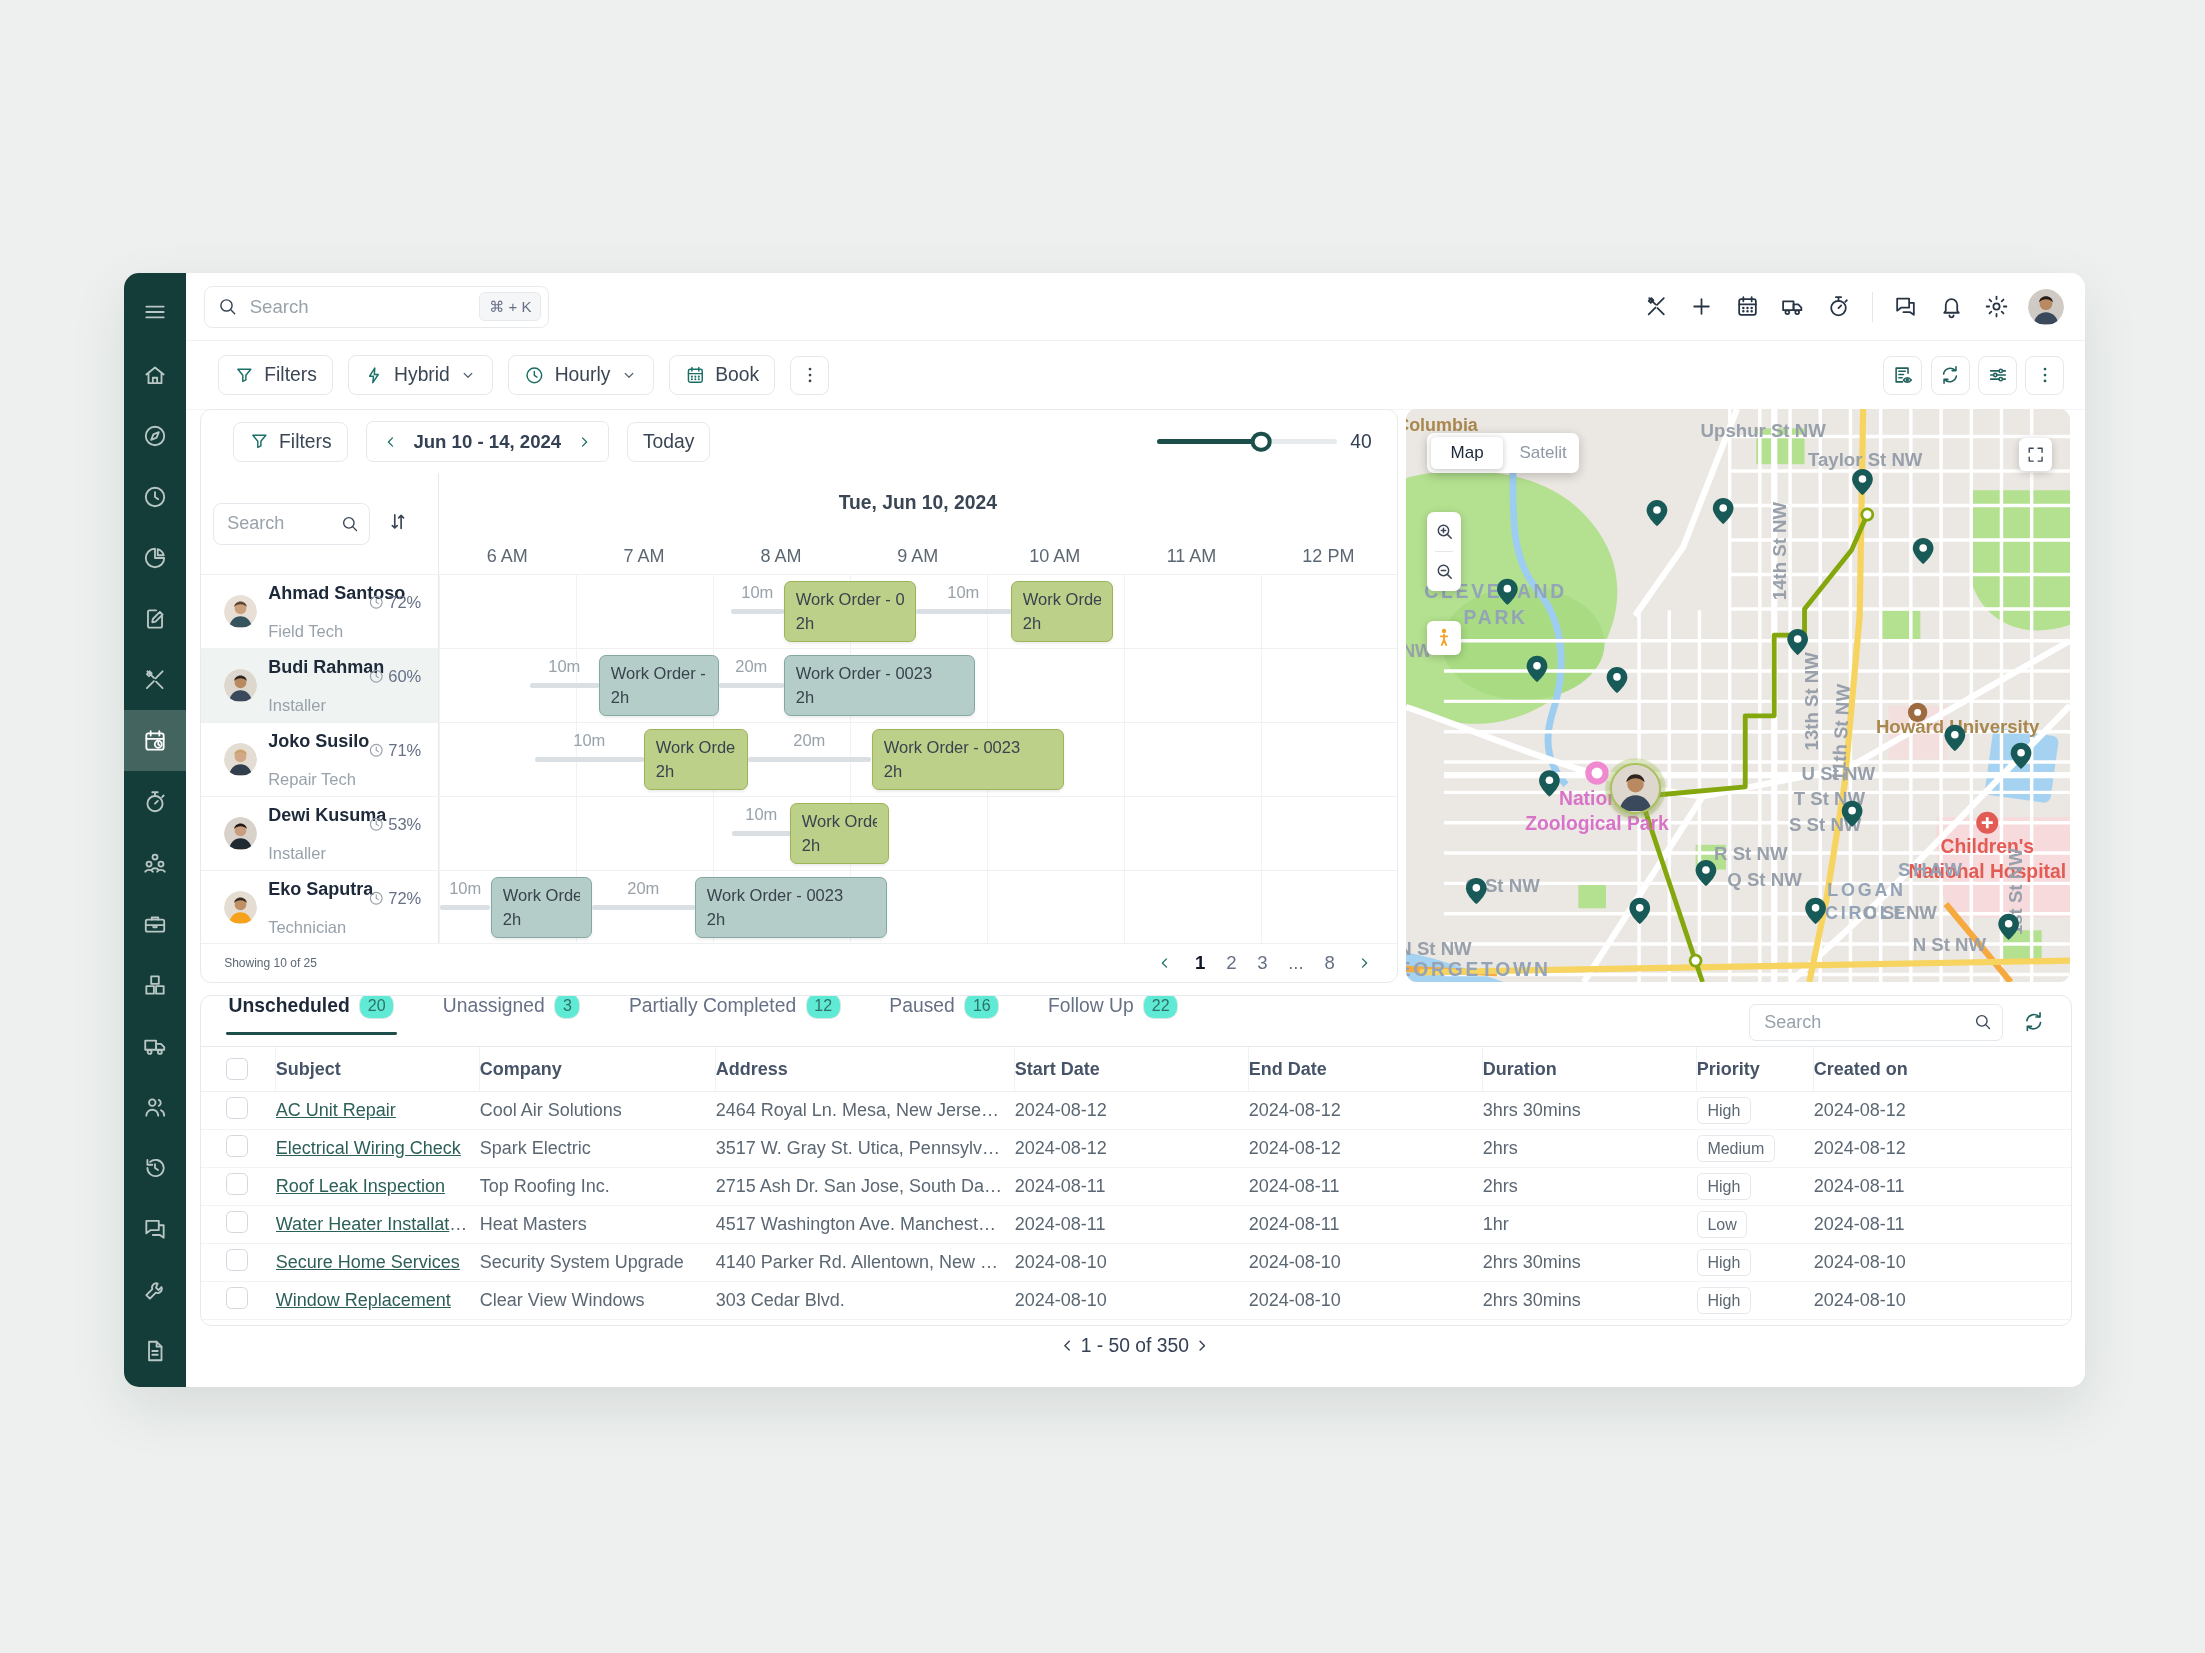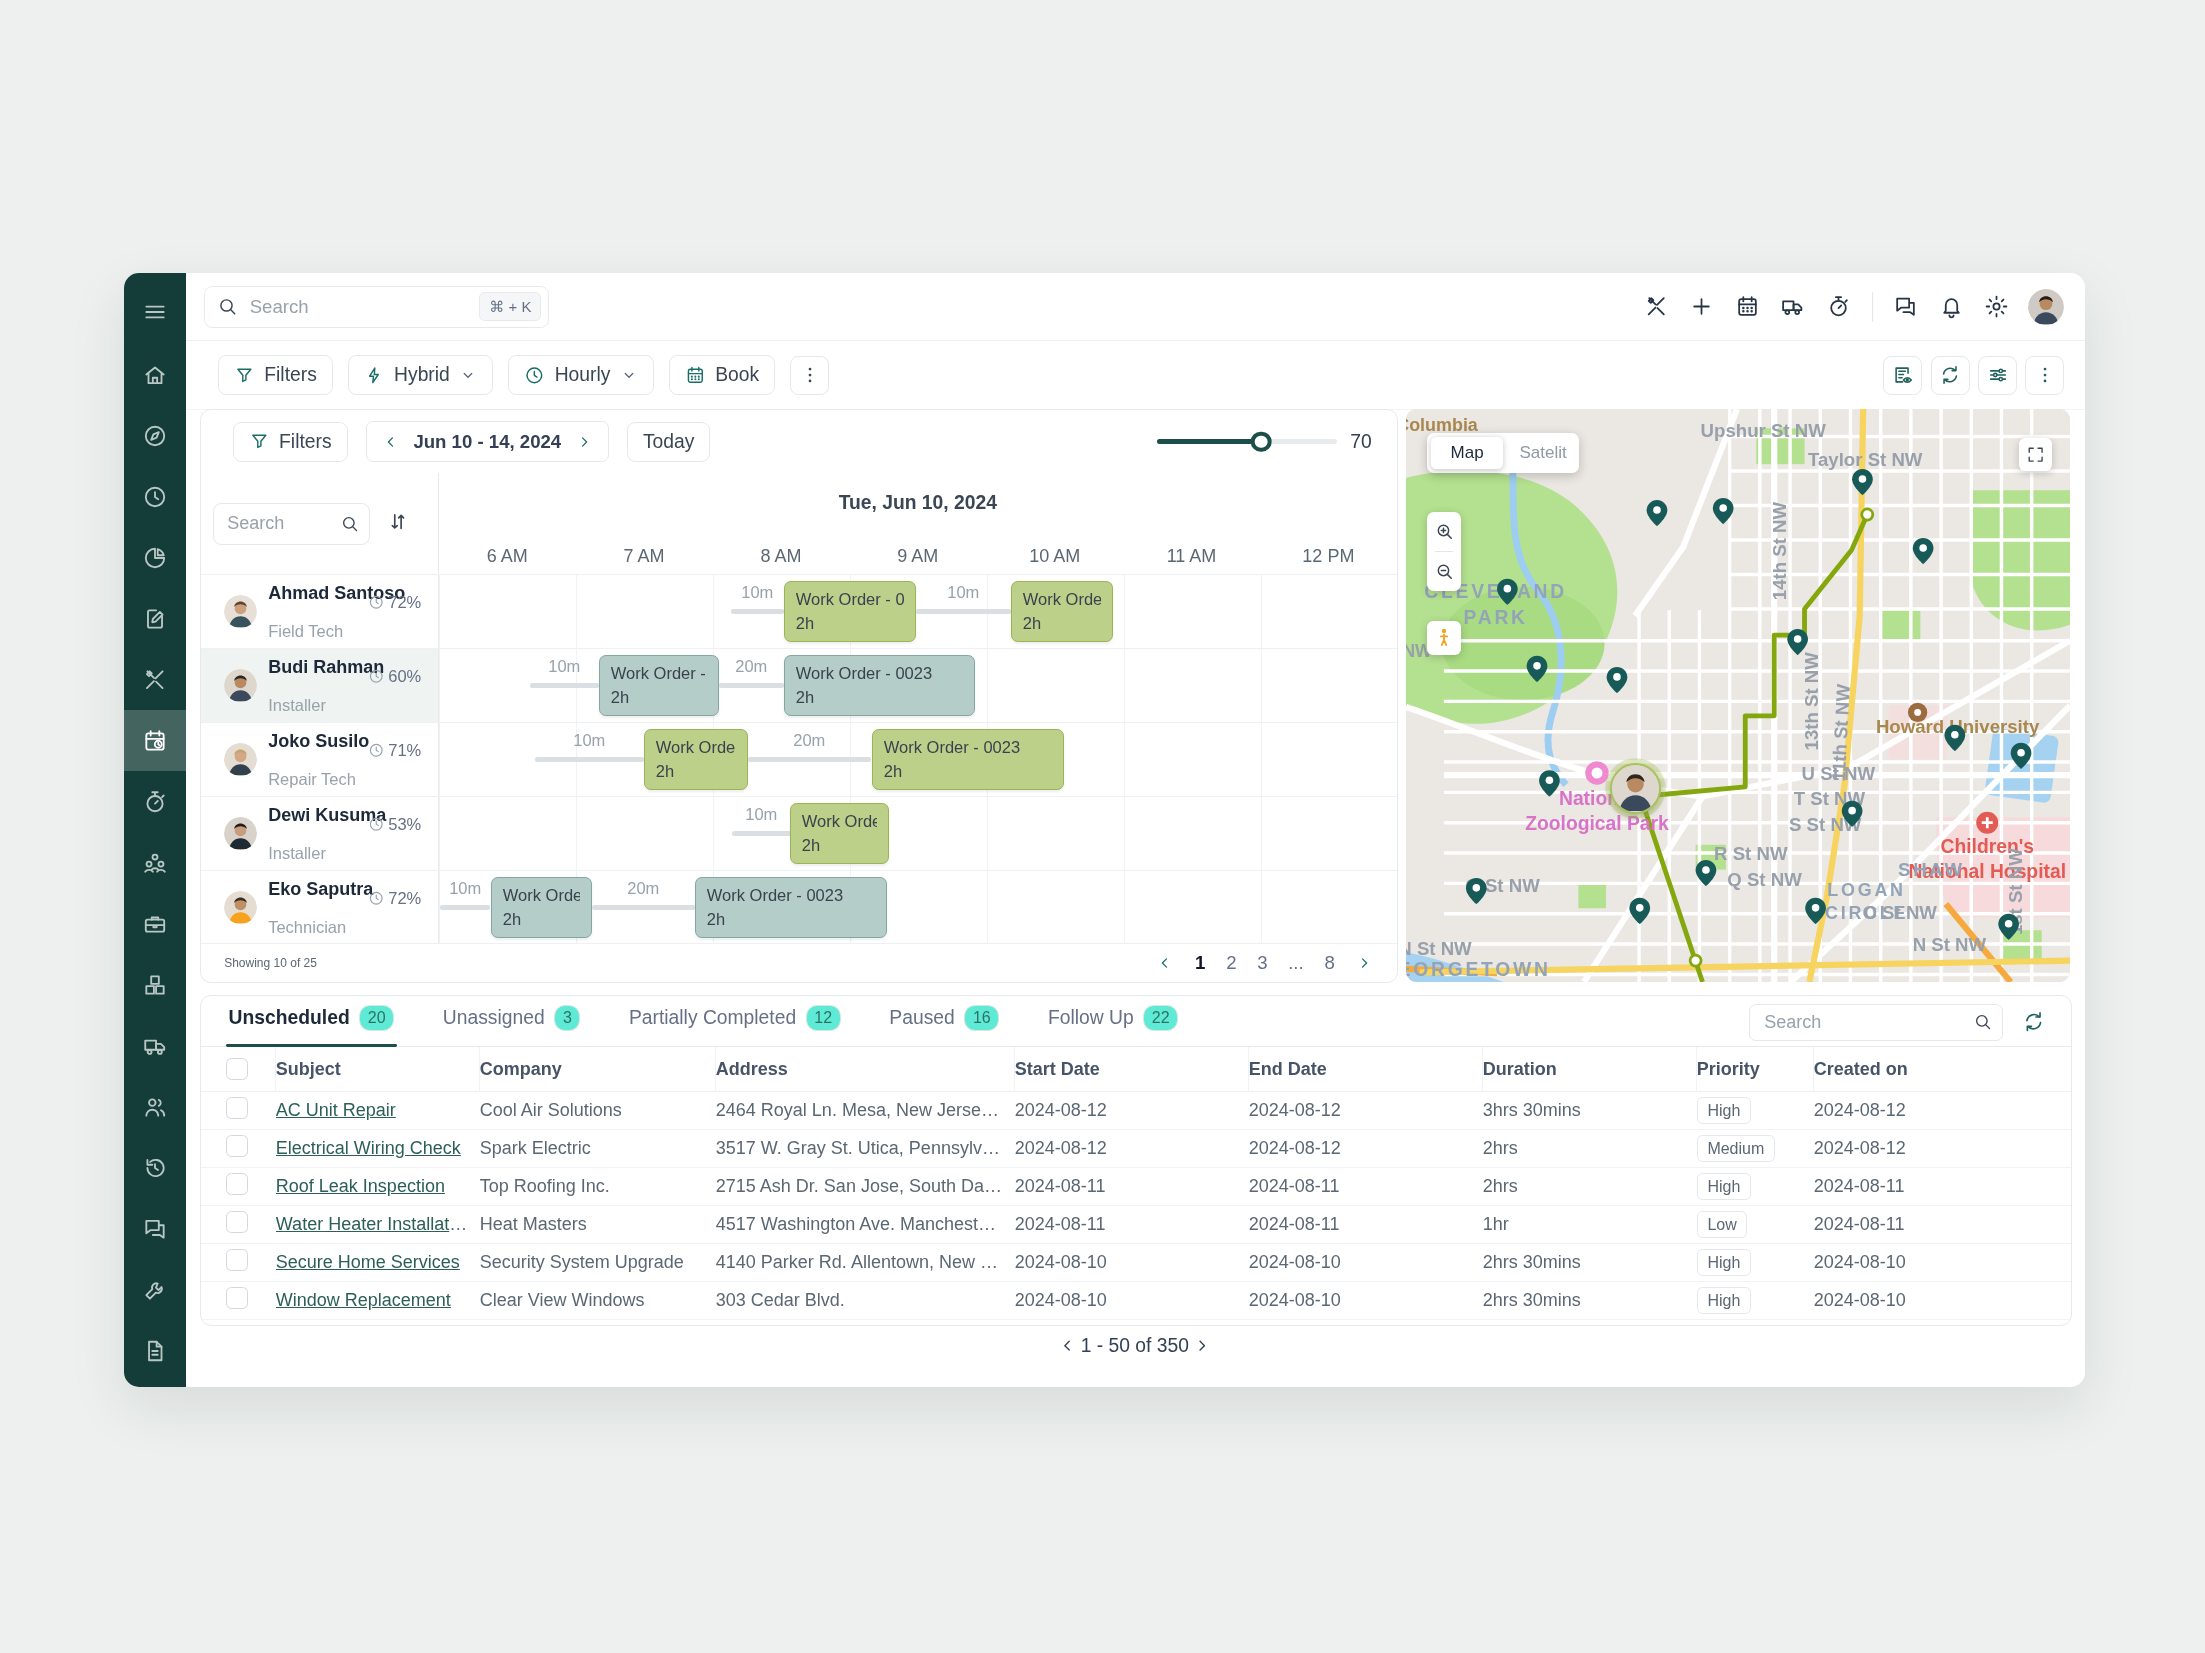--- a/index.html
+++ b/index.html
@@ -97,21 +97,21 @@
   .map-zoomctl{position:absolute;left:21.4px;top:103px;width:34px;background:#fff;border-radius:6.9px;box-shadow:0 2.1px 8.3px rgba(0,0,0,.20);display:flex;flex-direction:column;align-items:center;z-index:5;}
   .map-zoomctl .zbtn{width:34px;height:39px;border:none;background:none;color:#3a4654;cursor:pointer;display:flex;align-items:center;justify-content:center;padding:0;}
   .map-zoomctl .zbtn .ic{width:20.7px;height:20.7px;}
   .zdiv{width:18px;height:0.7px;background:#e3e7ea;}
   .map-pegman{left:21.4px;top:212px;width:34px;height:34px;color:#f0a325;}
   .map-pegman .ic{width:23.4px;height:23.4px;stroke-width:2;}
   .map-avatar{position:absolute;left:204px;top:354px;width:47px;height:47px;border-radius:50%;border:2.8px solid #a9c25b;box-shadow:0 0 0 4.8px rgba(169,194,91,.35),0 2.8px 6.9px rgba(0,0,0,.25);overflow:hidden;z-index:4;background:#ded7ce;}
   .map-avatar svg{display:block;width:100%;height:100%;}
   
   .bottom{position:absolute;left:13.8px;top:722px;width:1870px;height:329px;border:0.7px solid #e7eaec;border-radius:11px;overflow:hidden;background:#fff;}
-  .tabs-row{height:51px;border-bottom:0.7px solid #e7eaec;display:flex;align-items:flex-end;padding:0 23px 0 25px;position:relative;box-sizing:border-box;}
+  .tabs-row{height:51px;border-bottom:0.7px solid #e7eaec;display:flex;align-items:flex-end;padding:0 23px 12px 25px;position:relative;box-sizing:border-box;}
   .tab{display:flex;align-items:center;gap:9.6px;padding:0 2.8px 15px;margin-right:43px;font-size:19.3px;color:#667085;cursor:pointer;position:relative;white-space:nowrap;}
   .tab.active{color:#1d2939;font-weight:700;}
   .tab.active::after{content:"";position:absolute;left:0;right:0;bottom:-0.7px;height:2.8px;background:#1d4f4a;border-radius:1.4px;}
   .tab-badge{font-size:16px;color:#2f7168;background:#5eead4;border:0.7px solid #d5e7e2;border-radius:11px;padding:2.8px 7.6px;font-weight:400;}
   .tabs-search{position:absolute;right:68px;top:7.6px;width:254px;height:37px;border:0.7px solid #e4e7ec;border-radius:6.9px;display:flex;align-items:center;padding:0 9.6px 0 12.4px;color:#98a2ab;box-sizing:border-box;}
   .tabs-search input{border:none;outline:none;flex:1;min-width:0;font-size:18px;font-family:inherit;color:#344054;background:transparent;}
   .tabs-search input::placeholder{color:#98a2ab;}
   .tabs-search .ic{width:19.3px;height:19.3px;color:#3a4654;}
   .tabs-refresh{position:absolute;right:20.7px;top:10.3px;width:33px;height:33px;border:none;background:none;color:#20615c;cursor:pointer;padding:0;}
   .tabs-refresh .ic{width:23.4px;height:23.4px;}
@@ -415,21 +415,21 @@
               </svg>
           </div>
           <button class="btn">
               <span>Today</span>
             </button>
           <div class="slider-wrap">
             <div class="slider">
               <div class="slider-fill"></div>
               <div class="slider-knob"></div>
             </div>
-            <span class="slider-value">70</span>
+            <span class="slider-value">40</span>
           </div>
         </div>
 
         <div class="sched-left-head">
           <div class="mini-search">
             <input placeholder="Search" style="">
             <svg class="ic" viewBox="0 0 24 24">
                 <circle cx="11" cy="11" r="6.5"></circle>
                 <path d="M16 16l4.5 4.5"></path>
               </svg>

